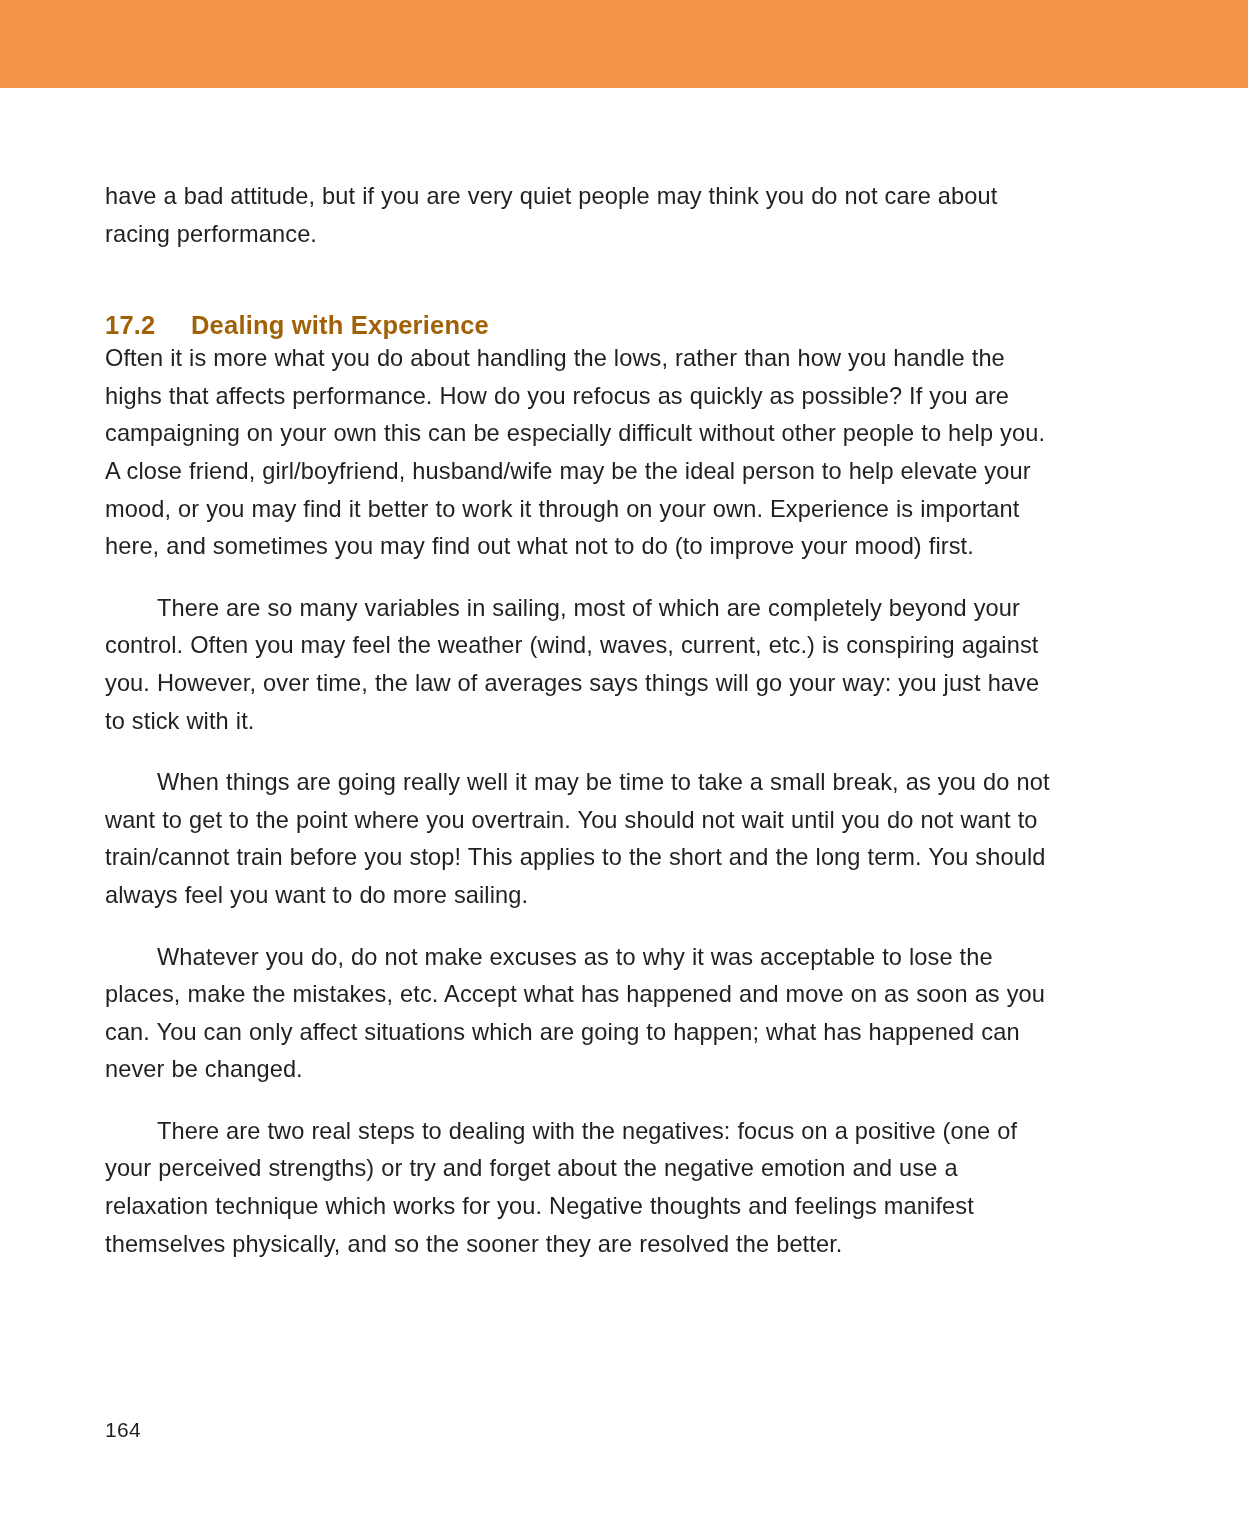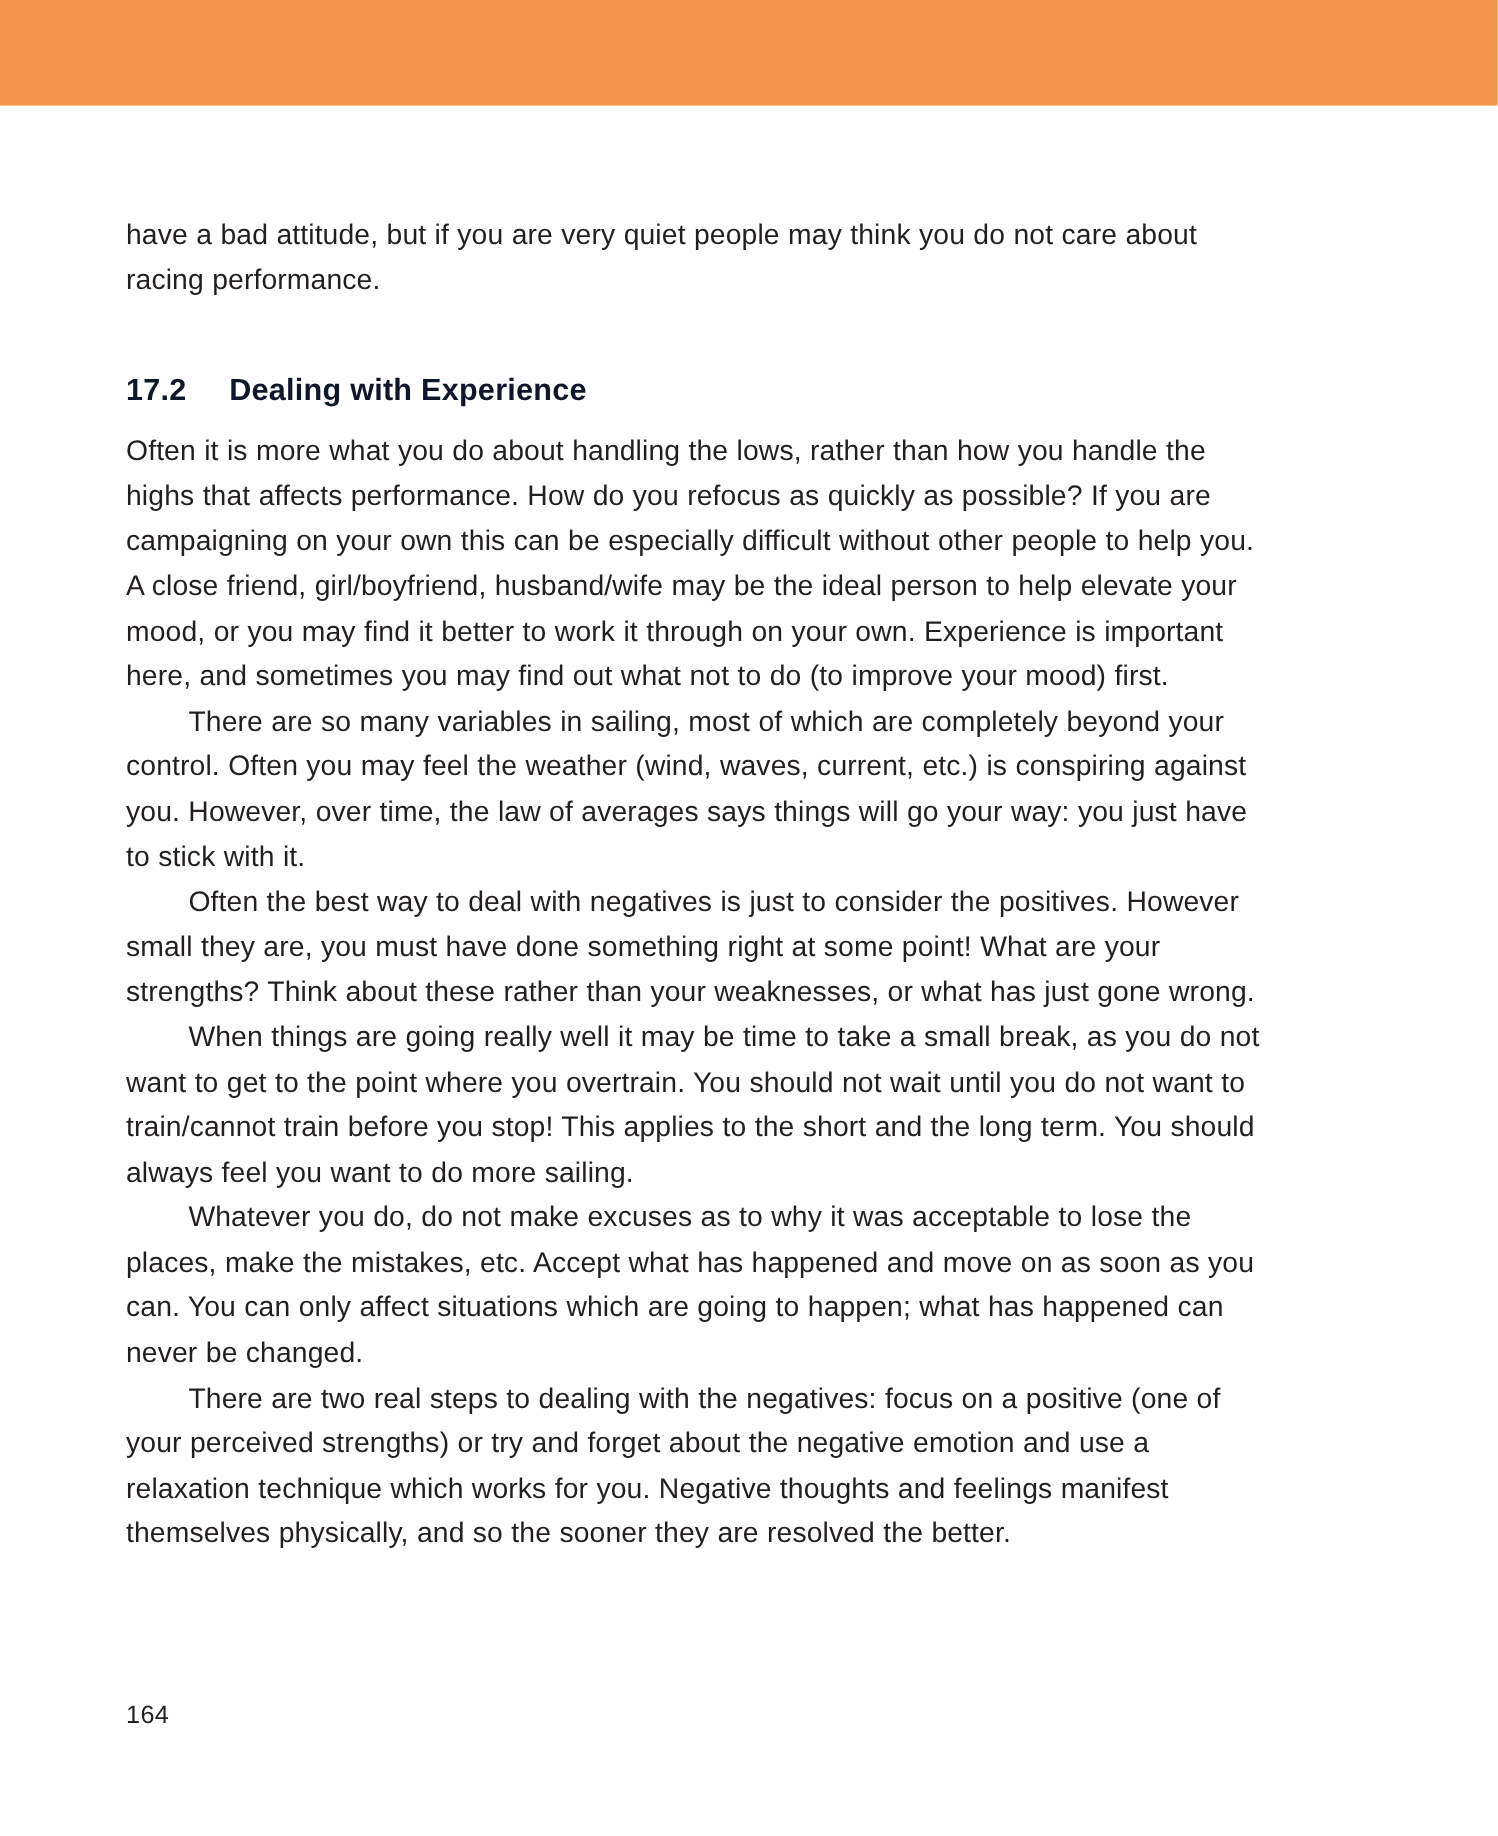--- a/index.html
+++ b/index.html
@@ -48,31 +48,31 @@
     font-size: 23.6px;
     line-height: 37.6px;
     color: #231F20;
     letter-spacing: 0.1px;
     text-align: left;
     word-spacing: 0.3px;
   }
 
   .para.indented {
     text-indent: 52px;
+    margin-top: 24px;
   }
 
   
   .section-heading {
-    color: #0f172a;
+    color: #a16207;
     font-family: "Liberation Sans", sans-serif;
     font-size: 25.5px;
     font-weight: bold;
     letter-spacing: 0.2px;
     margin-top: 58px;
-    margin-bottom: 18px;
     display: flex;
     align-items: baseline;
   }
 
   .section-heading .sec-num {
     display: inline-block;
     min-width: 86px;
   }
 
   .section-heading .sec-title {
@@ -103,21 +103,20 @@
 
     <h2 class="section-heading">
       <span class="sec-num">17.2</span>
       <span class="sec-title">Dealing with Experience</span>
     </h2>
 
     <p class="para">Often it is more what you do about handling the lows, rather than how you handle the highs that affects performance. How do you refocus as quickly as possible? If you are campaigning on your own this can be especially difficult without other people to help you. A close friend, girl/boyfriend, husband/wife may be the ideal person to help elevate your mood, or you may find it better to work it through on your own. Experience is important here, and sometimes you may find out what not to do (to improve your mood) first.</p>
 
     <p class="para indented">There are so many variables in sailing, most of which are completely beyond your control. Often you may feel the weather (wind, waves, current, etc.) is conspiring against you. However, over time, the law of averages says things will go your way: you just have to stick with it.</p>
 
-    <p class="para indented">Often the best way to deal with negatives is just to consider the positives. However small they are, you must have done something right at some point! What are your strengths? Think about these rather than your weaknesses, or what has just gone wrong.</p>
 
     <p class="para indented">When things are going really well it may be time to take a small break, as you do not want to get to the point where you overtrain. You should not wait until you do not want to train/cannot train before you stop! This applies to the short and the long term. You should always feel you want to do more sailing.</p>
 
     <p class="para indented">Whatever you do, do not make excuses as to why it was acceptable to lose the places, make the mistakes, etc. Accept what has happened and move on as soon as you can. You can only affect situations which are going to happen; what has happened can never be changed.</p>
 
     <p class="para indented">There are two real steps to dealing with the negatives: focus on a positive (one of your perceived strengths) or try and forget about the negative emotion and use a relaxation technique which works for you. Negative thoughts and feelings manifest themselves physically, and so the sooner they are resolved the better.</p>
 
   </div>
 
   <div class="folio">164</div>

